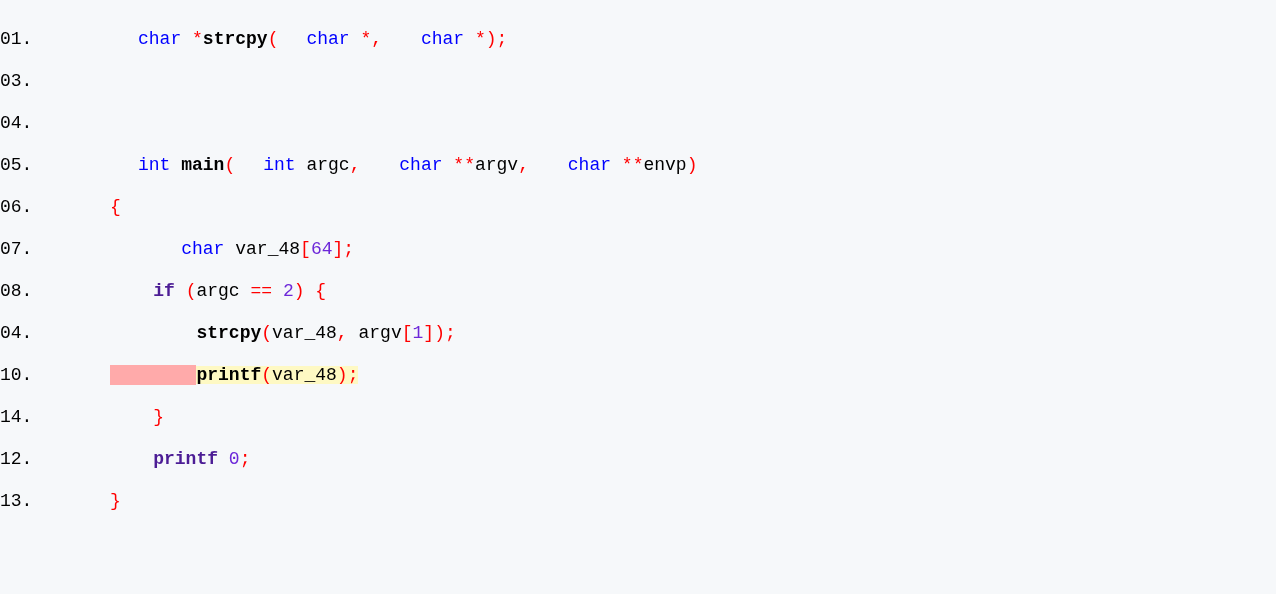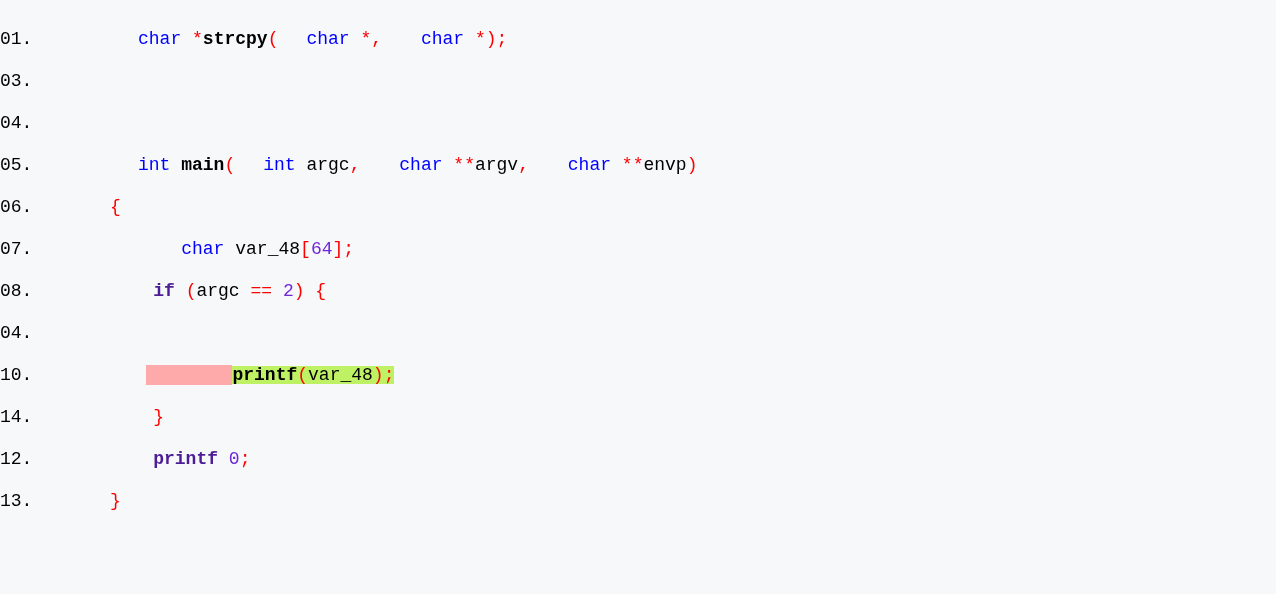--- a/index.html
+++ b/index.html
@@ -36,23 +36,22 @@
     }
     .kw { color: #0000ff; margin-left: 28px; }
     .op { color: #ff0000; }
     .fn { font-weight: bold; color: #000; }
     .punct { color: #ff0000; }
     .brace { color: #ff0000; }
     .ret { color: #4c1d95; font-weight: bold; }
     .num { color: #6d28d9; }
     .bracket { color: #ff0000; }
     .highlight {
-      background: #bef264;
+      background: #fef9c3;
       display: inline-block;
-      margin-left: 36px;
     }
     .highlight-pad {
       background: #ffaaaa;
     }
   </style>
 </head>
 <body>
 
 <div class="code-container">
 
@@ -87,20 +86,21 @@
     <span class="line-content"><span>    </span><span class="kw">char</span><span> </span><span>var_48</span><span class="bracket">[</span><span class="num">64</span><span class="bracket">]</span><span class="punct">;</span></span>
   </div>
 
   <div class="line">
     <span class="line-number">08.</span>
     <span class="line-content"><span>    </span><span class="ret">if</span><span> </span><span class="punct">(</span><span>argc</span><span> </span><span class="op">==</span><span> </span><span class="num">2</span><span class="punct">)</span><span> </span><span class="brace">{</span></span>
   </div>
 
   <div class="line">
     <span class="line-number">04.</span>
+    <span class="line-content"><span>        </span><span class="fn">strcpy</span><span class="punct">(</span><span>var_48</span><span class="punct">,</span><span> </span><span>argv</span><span class="bracket">[</span><span class="num">1</span><span class="bracket">]</span><span class="punct">)</span><span class="punct">;</span></span>
   </div>
 
   <div class="line">
     <span class="line-number">10.</span>
     <span class="line-content"><span class="highlight"><span class="highlight-pad">        </span><span class="fn">printf</span><span class="punct">(</span><span>var_48</span><span class="punct">)</span><span class="punct">;</span></span></span>
   </div>
 
   <div class="line">
     <span class="line-number">14.</span>
     <span class="line-content"><span>    </span><span class="brace">}</span></span>

